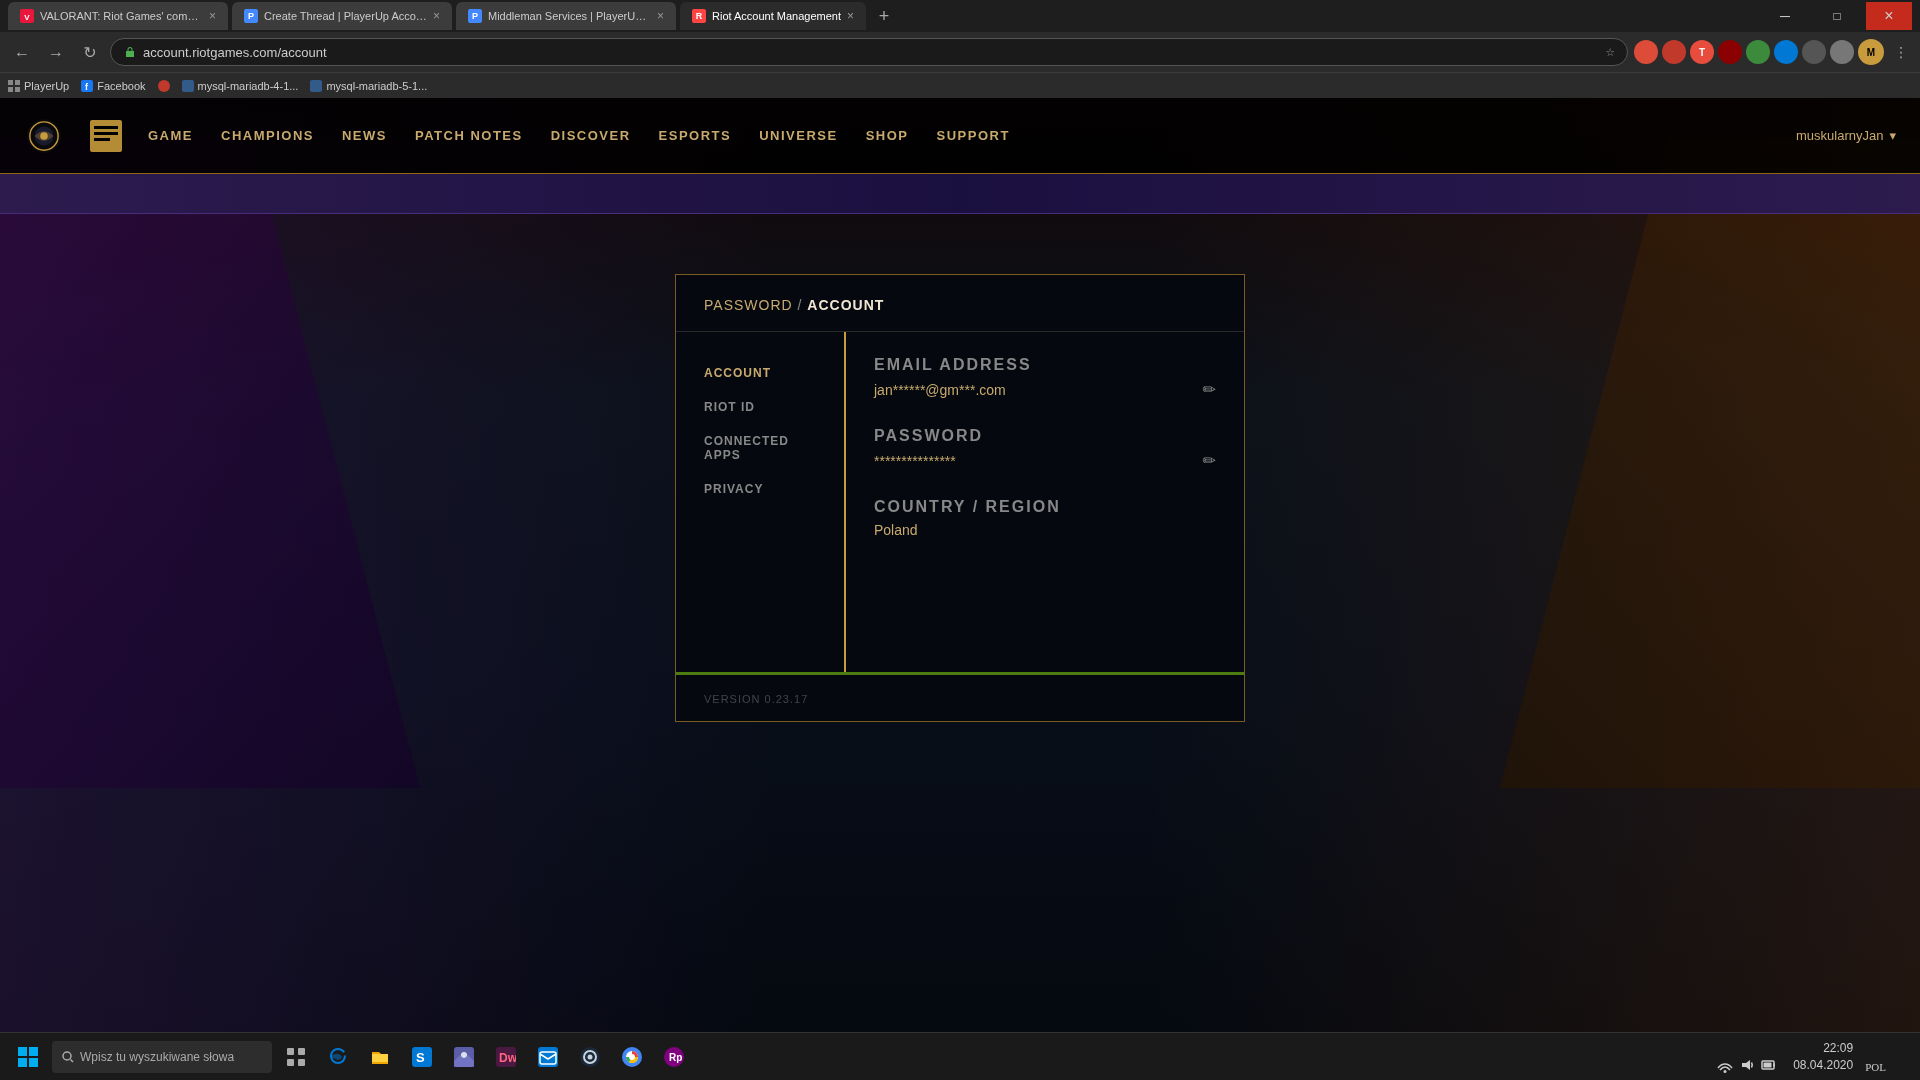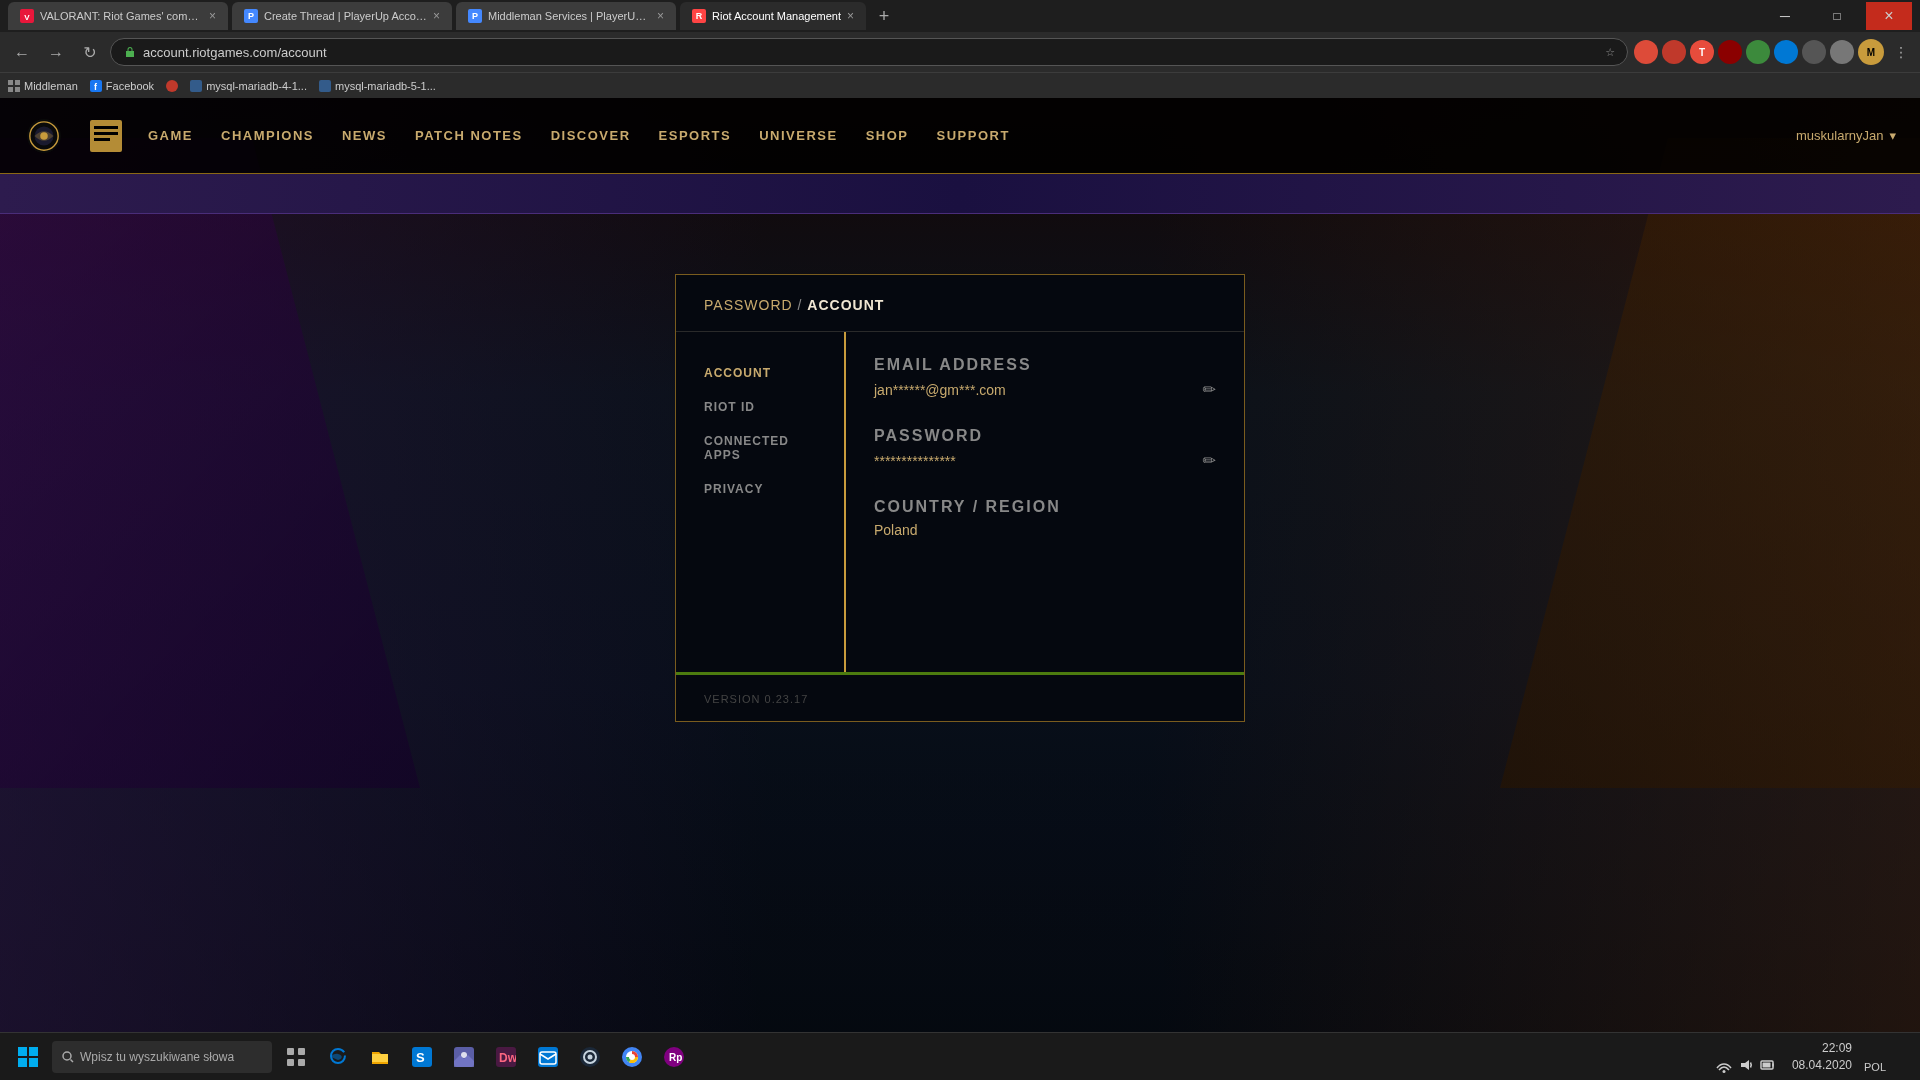--- a/index.html
+++ b/index.html
@@ -144,21 +144,21 @@
   </div>
 
   <div class="bookmarks-bar">
     <div class="bookmark-item">
       <svg width="12" height="12" viewBox="0 0 12 12">
           <rect width="5" height="5" fill="#888"></rect>
           <rect x="7" width="5" height="5" fill="#888"></rect>
           <rect y="7" width="5" height="5" fill="#888"></rect>
           <rect x="7" y="7" width="5" height="5" fill="#888"></rect>
         </svg>
-      <span>Middleman</span>
+      <span>PlayerUp</span>
     </div>
     <div class="bookmark-item">
       <svg width="12" height="12" viewBox="0 0 12 12">
           <rect width="12" height="12" rx="2" fill="#1877f2"></rect>
           <text x="4" y="10" font-size="9" fill="white" font-weight="bold">f</text>
         </svg>
       <span>Facebook</span>
     </div>
     <div class="bookmark-item">
       <svg width="12" height="12" viewBox="0 0 12 12">
@@ -392,16 +392,16 @@
       <svg width="16" height="16" viewBox="0 0 16 16">
           <rect x="1" y="4" width="12" height="8" rx="1" fill="none" stroke="#ccc" stroke-width="1.5"></rect>
           <rect x="2.5" y="5.5" width="8" height="5" rx="0.5" fill="#ccc"></rect>
           <path d="M13 7 V9" stroke="#ccc" stroke-width="1.5" stroke-linecap="round"></path>
         </svg>
     </div>
     <div style="display:flex; flex-direction:column; align-items:flex-end; margin-left:8px;">
       <span class="taskbar-clock" style="font-size:12px; color:#ccc;">22:09</span>
       <span class="taskbar-clock" style="font-size:12px; color:#ccc;">08.04.2020</span>
     </div>
-    <span class="taskbar-flag" style="margin-left:4px; color:#ccc; font-size:11px;">POL</span>
+    <span class="taskbar-flag" style="margin-left:4px; color:#ccc; font-size:11px;font-family:Liberation Serif, serif;">POL</span>
     <div style="width:14px; height:24px; margin-left:4px; cursor:pointer;"></div>
   </div>
 </div>
 
 </body></html>

